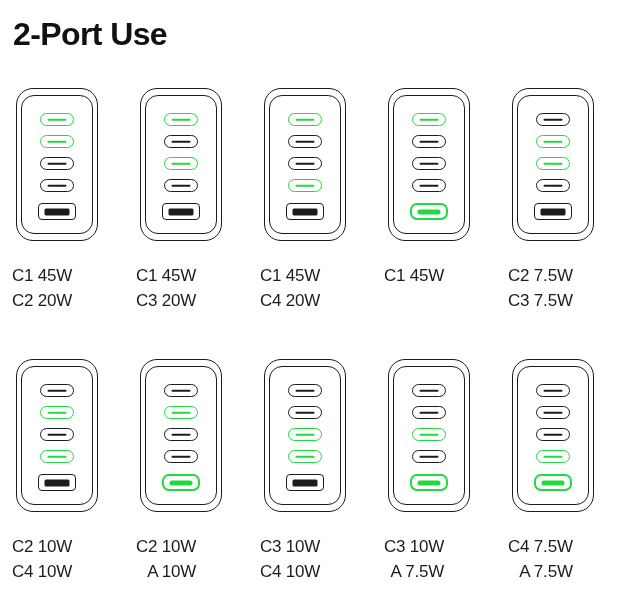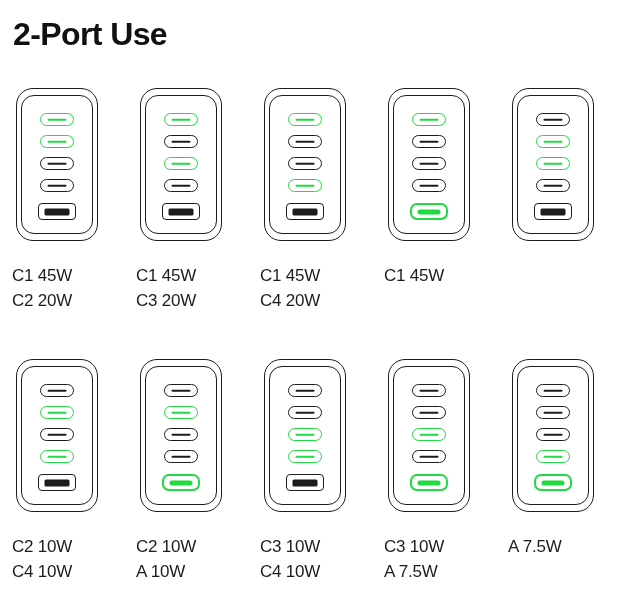--- a/index.html
+++ b/index.html
@@ -140,21 +140,21 @@
     position: absolute;
     left: 2px;
     top: 175px;
     font-size: 17px;
     font-weight: 400;
     color: #1c1c1c;
     line-height: 25px;
     letter-spacing: -0.2px;
     white-space: nowrap;
   }
-  .caption .line { display: block; }
+  .caption .line { display: block; text-align: right; }
 </style>
 </head>
 <body>
 
 <div id="page">
 
   <div id="page-title">2-Port Use</div>
 
   <div id="grid">
       <div class="cell">
@@ -229,20 +229,24 @@
           <div class="body-outer"></div>
           <div class="body-inner"></div>
           <div class="ports">
             <div class="port-c"></div>
             <div class="port-c active"></div>
             <div class="port-c active"></div>
             <div class="port-c"></div>
             <div class="port-a"></div>
           </div>
         </div>
+        <div class="caption">
+          <span class="line">C2 7.5W</span>
+          <span class="line">C3 7.5W</span>
+        </div>
       </div>
       <div class="cell">
         <div class="charger">
           <div class="body-outer"></div>
           <div class="body-inner"></div>
           <div class="ports">
             <div class="port-c"></div>
             <div class="port-c active"></div>
             <div class="port-c"></div>
             <div class="port-c active"></div>
@@ -311,18 +315,19 @@
           <div class="body-inner"></div>
           <div class="ports">
             <div class="port-c"></div>
             <div class="port-c"></div>
             <div class="port-c"></div>
             <div class="port-c active"></div>
             <div class="port-a active"></div>
           </div>
         </div>
         <div class="caption">
+          <span class="line">C4 7.5W</span>
           <span class="line">A 7.5W</span>
         </div>
       </div>
     </div>
 
 </div>
 
 </body></html>

